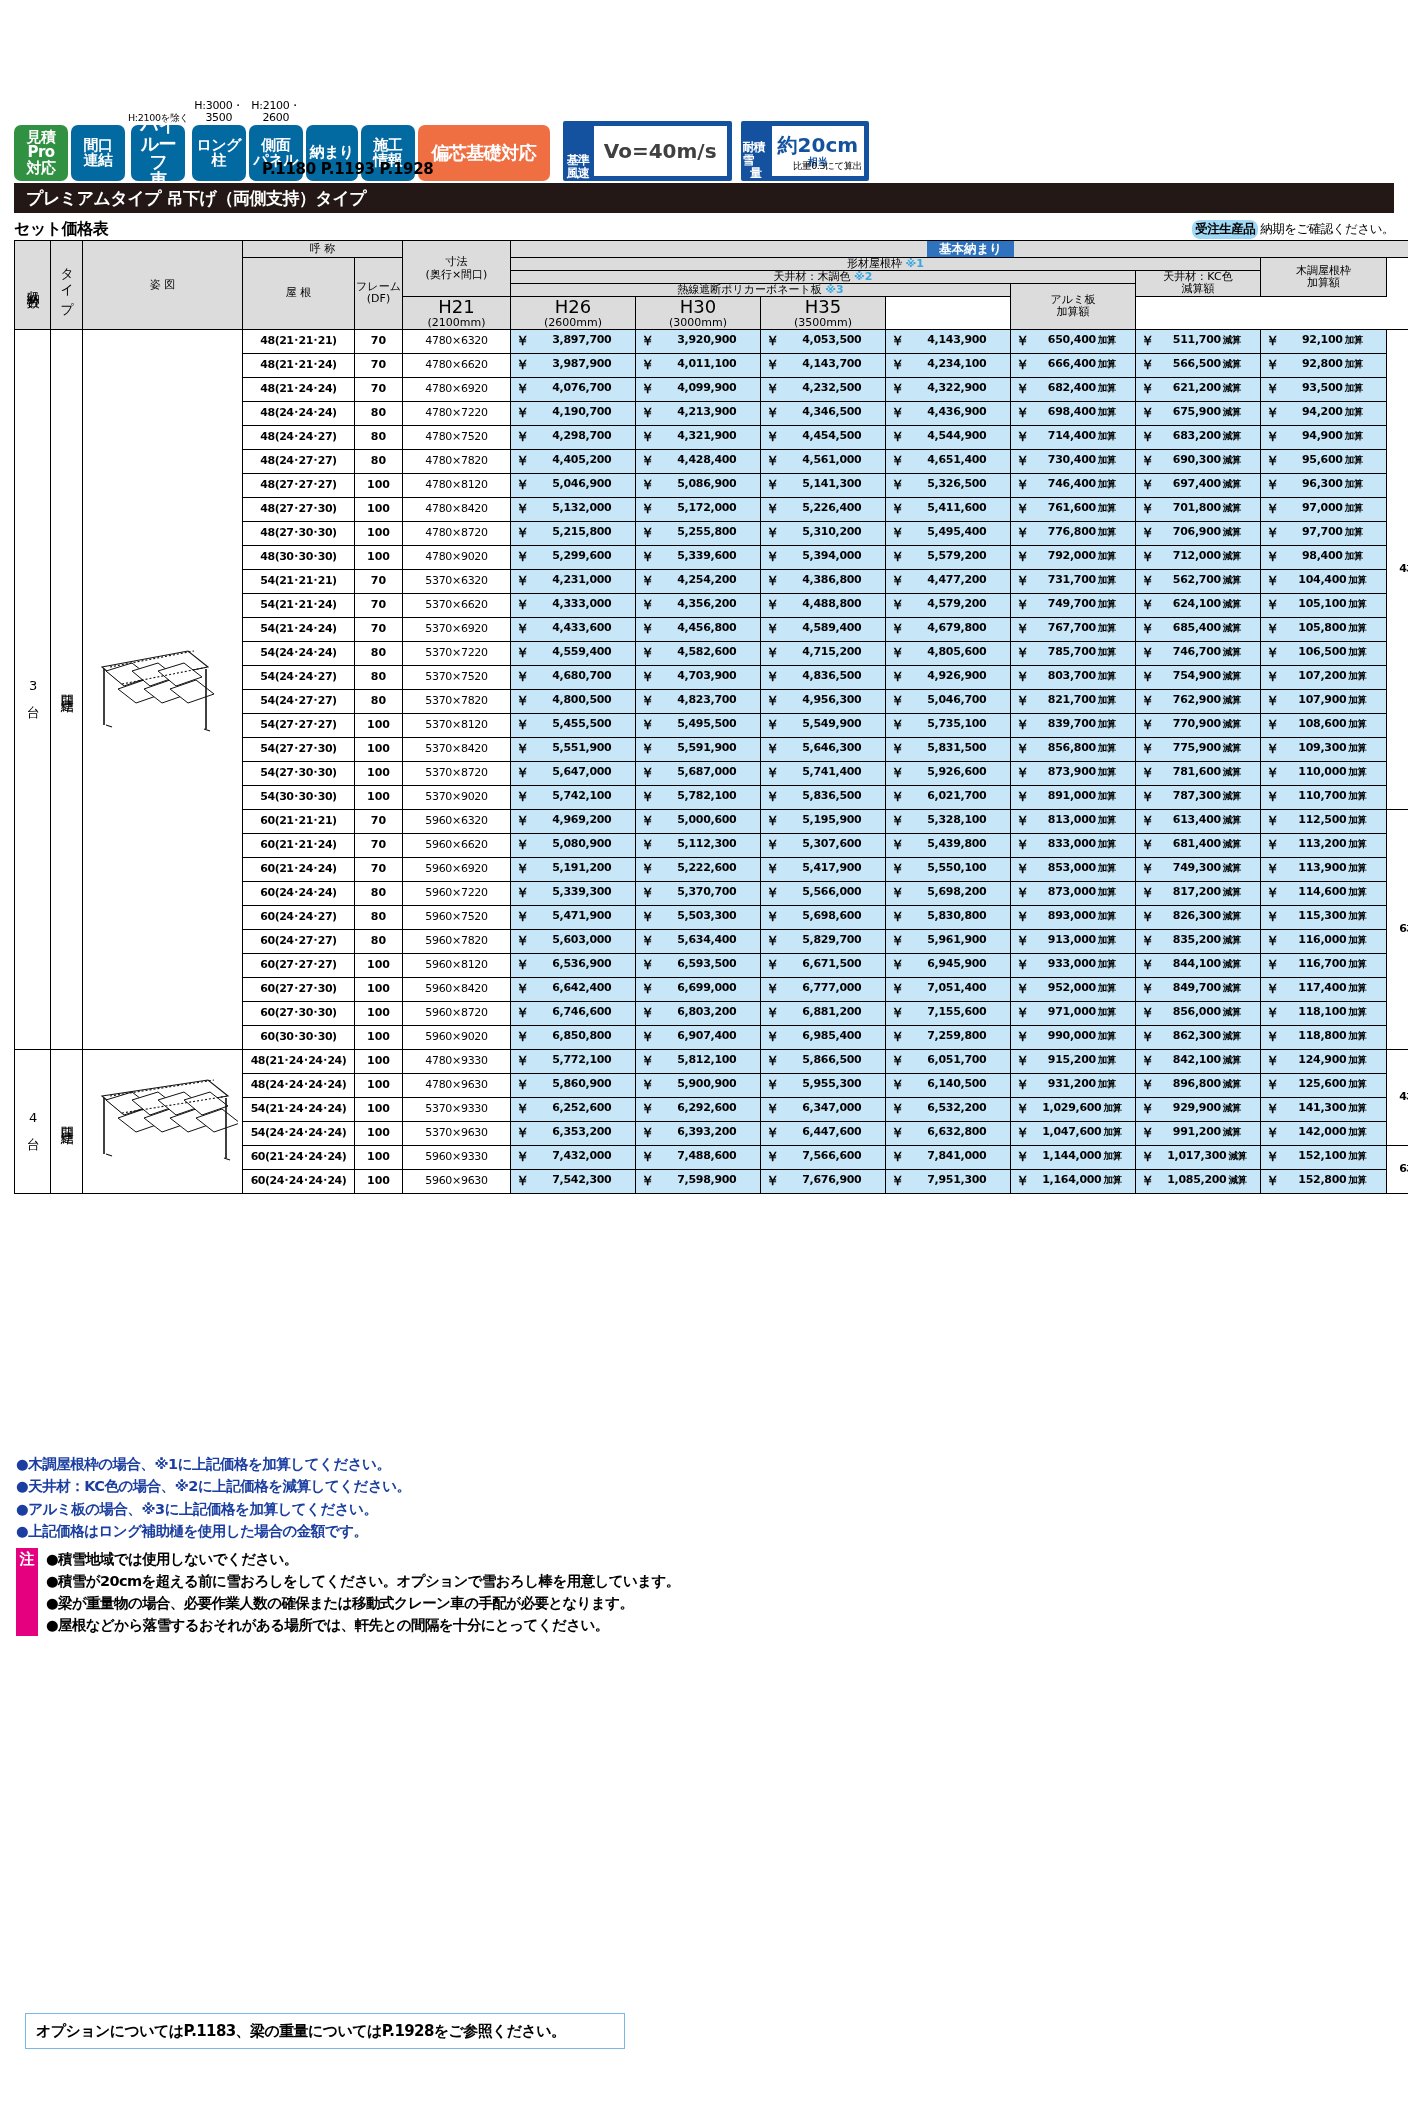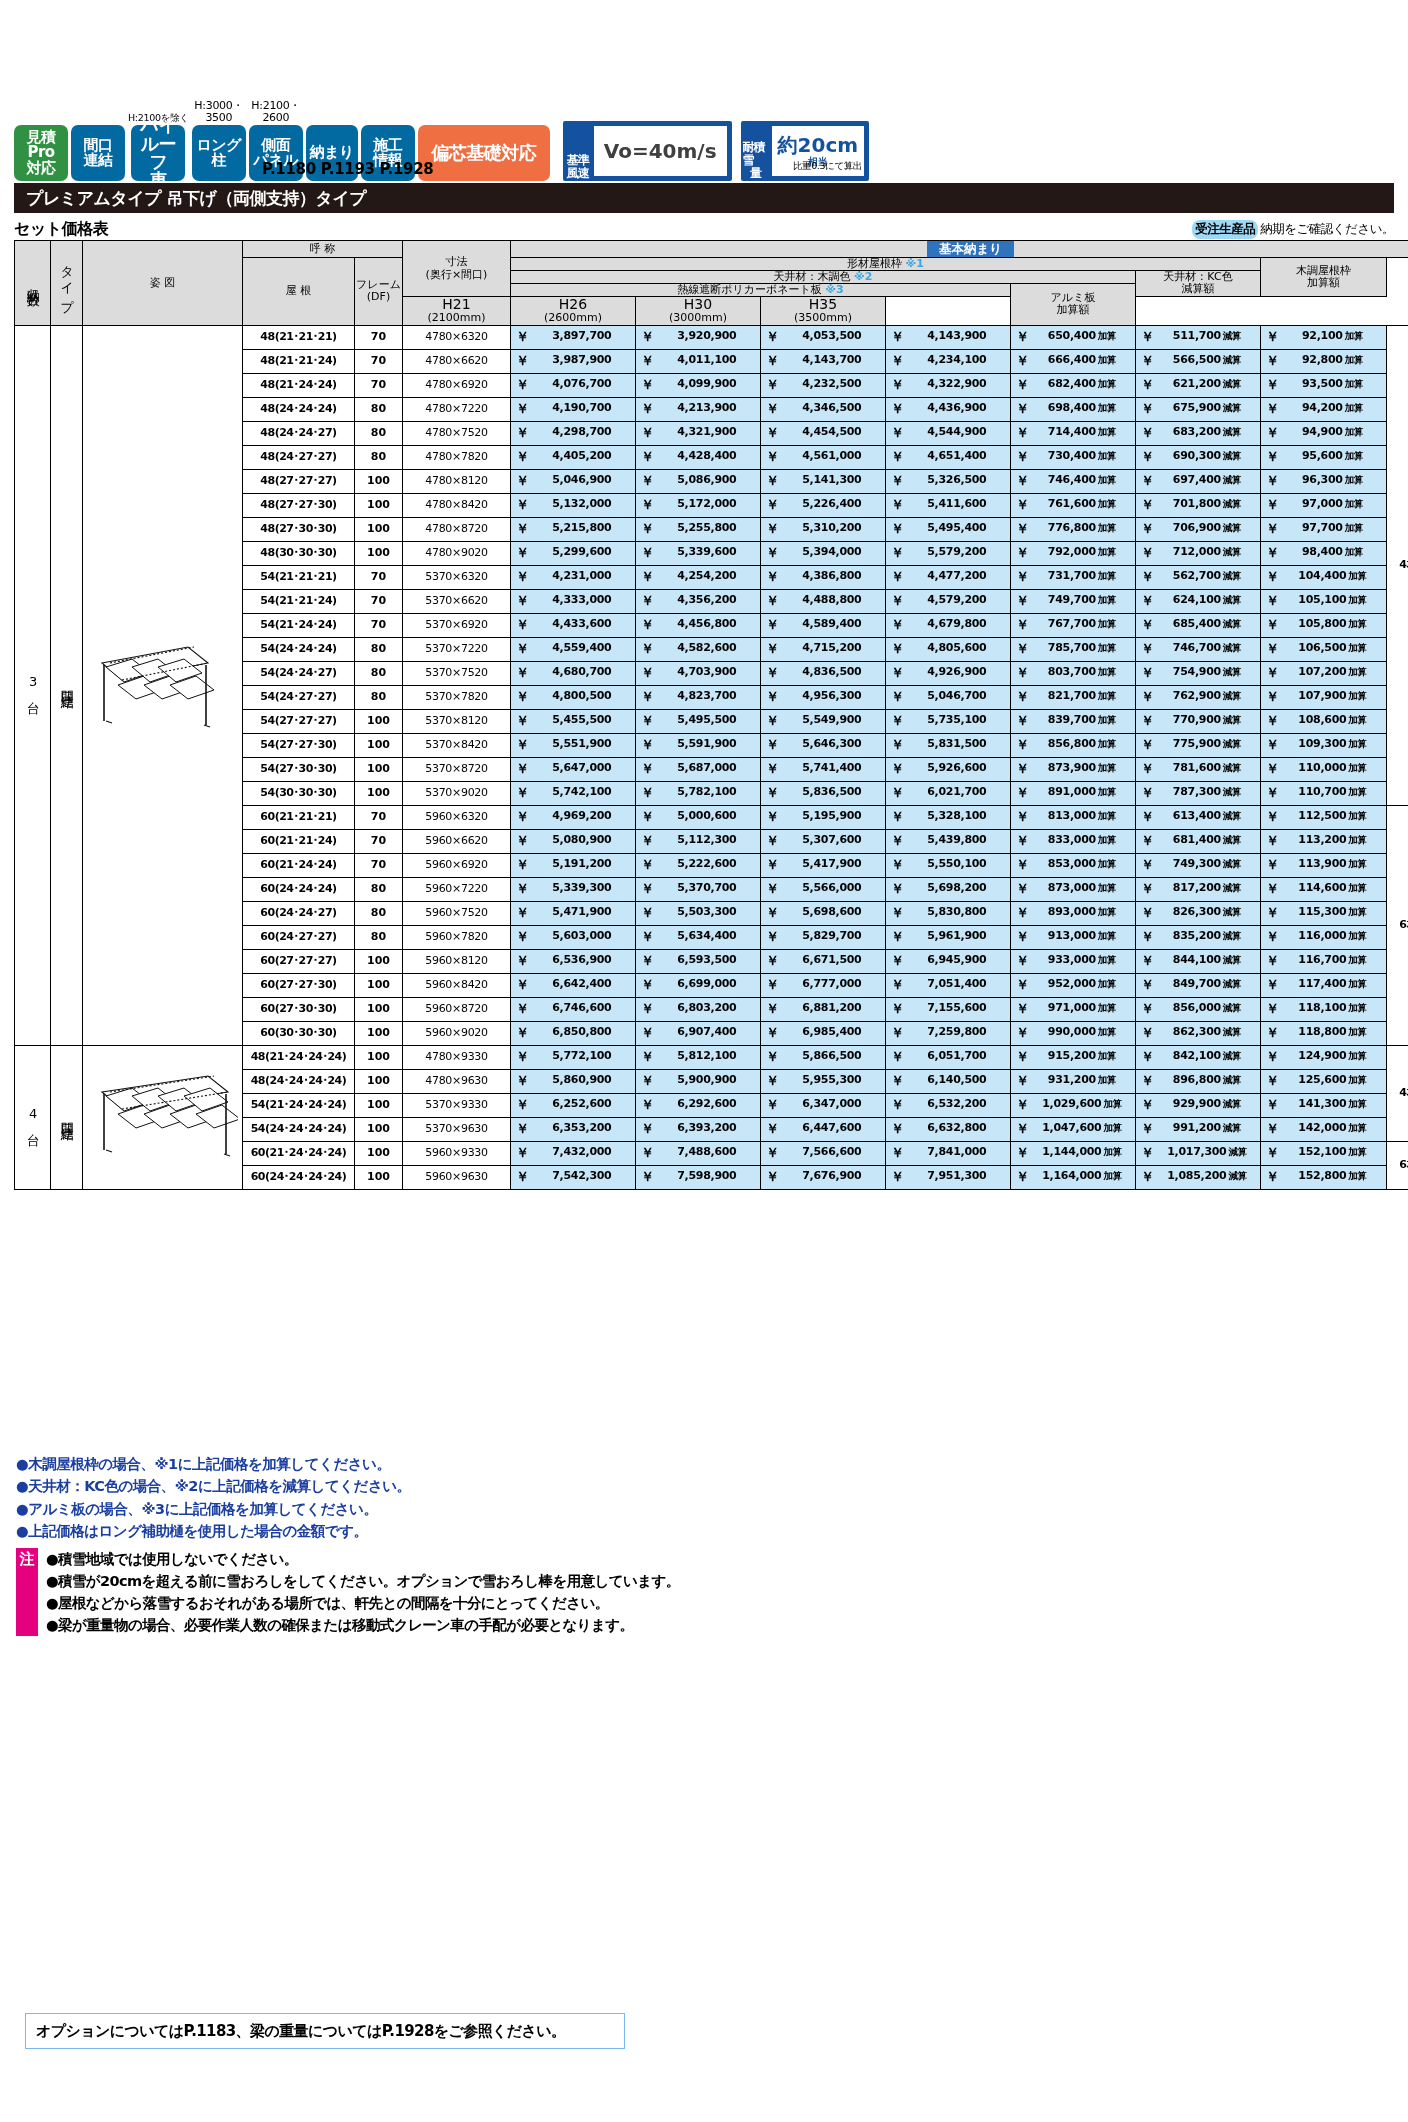--- a/index.html
+++ b/index.html
@@ -57,21 +57,21 @@
   }
   table.price th, table.price td{
     border:1px solid #000;padding:0;margin:0;
     font-size:11px;text-align:center;vertical-align:middle;
     line-height:1.1;
   }
   table.price th{background:#dcdcdc;font-weight:normal;}
   .vtext{writing-mode:vertical-rl;text-orientation:upright;letter-spacing:2px;font-size:13px;}
   .kihon{background:#2f72bd;color:#fff;padding:1px 12px;font-size:12.5px;font-weight:bold;display:inline-block;}
   .mk{color:#3ba9e0;font-weight:bold;}
-  .hname{font-size:14px;}
+  .hname{font-size:18px;}
   .hmm{font-size:11px;}
   .hdr-mid{font-size:13px;}
   .hdr-sm{font-size:12px;}
 
   td.yobi{font-size:12px;font-weight:bold;white-space:nowrap;letter-spacing:-0.5px;height:23px;}
   td.frm{font-size:13px;font-weight:bold;}
   td.dim{font-size:12.5px;letter-spacing:-0.3px;}
   td.price{
     background:#c7e7f8;font-size:14.5px;font-weight:bold;text-align:right;
     padding-right:7px;white-space:nowrap;letter-spacing:-0.3px;
@@ -788,22 +788,22 @@
       <div>●天井材：KC色の場合、※2に上記価格を減算してください。</div>
       <div>●アルミ板の場合、※3に上記価格を加算してください。</div>
       <div>●上記価格はロング補助樋を使用した場合の金額です。</div>
     </div>
 
   <div class="cautionbox" id="cautionbox" style="top:1548px;">
     <div class="caution-tag">注</div>
     <div class="caution-list" id="caution-list">
         <div>●積雪地域では使用しないでください。</div>
         <div>●積雪が20cmを超える前に雪おろしをしてください。オプションで雪おろし棒を用意しています。</div>
+        <div>●梁が重量物の場合、必要作業人数の確保または移動式クレーン車の手配が必要となります。</div>
         <div>●屋根などから落雪するおそれがある場所では、軒先との間隔を十分にとってください。</div>
-        <div>●梁が重量物の場合、必要作業人数の確保または移動式クレーン車の手配が必要となります。</div>
       </div>
   </div>
 
   <div class="footbox">
     <span>オプションについてはP.1183、梁の重量についてはP.1928をご参照ください。</span>
   </div>
 
 </div>
 
 </body></html>

